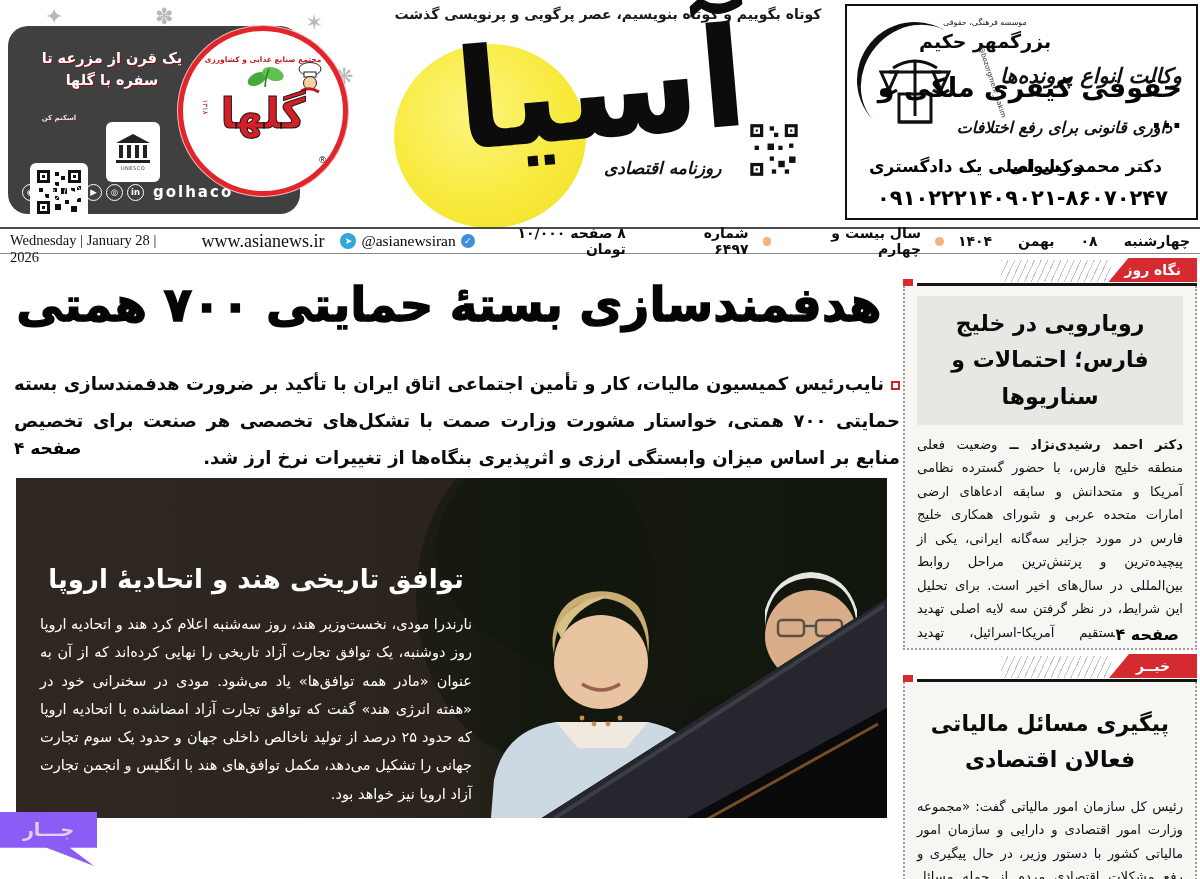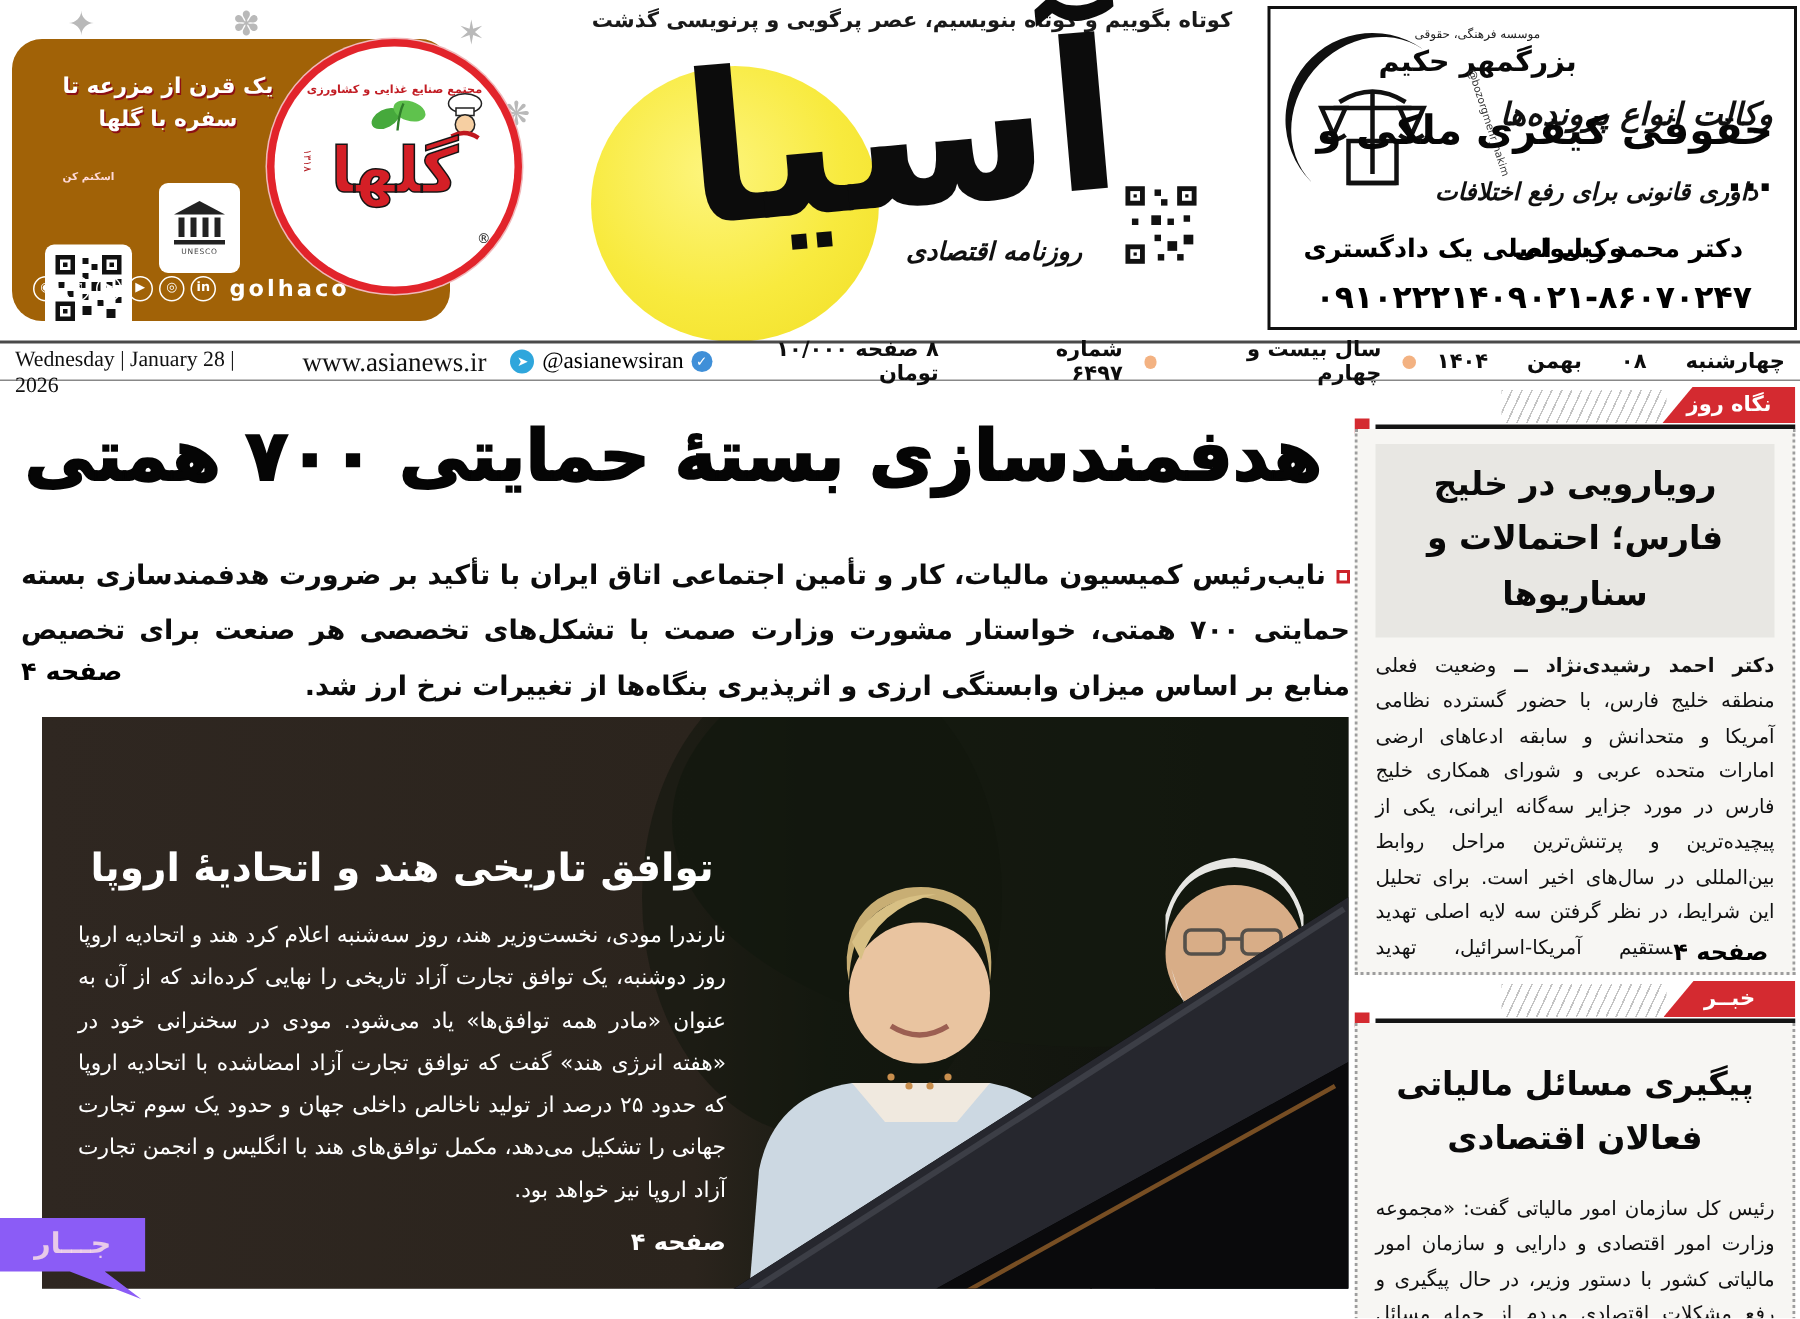--- a/index.html
+++ b/index.html
@@ -2,21 +2,21 @@
 <html lang="fa"><head>
 <meta charset="utf-8">
 <style>
   * { margin:0; padding:0; box-sizing:border-box; }
   body { background:#fff; font-family:"DejaVu Sans", sans-serif; }
   .page { position:relative; width:1200px; height:879px; background:#fff; overflow:hidden; margin:0 auto; }
 
   
   .golha { position:absolute; left:5px; top:4px; width:366px; height:218px; background:#fff; }
   .spice { position:absolute; color:#b9b9b9; font-size:22px; }
-  .golha-red { position:absolute; left:3px; top:22px; width:292px; height:188px; background:#a16207; border-radius:20px; }
+  .golha-red { position:absolute; left:3px; top:22px; width:292px; height:188px; background:#404040; border-radius:20px; }
   .golha-slogan { position:absolute; left:16px; top:22px; width:176px; color:#fff; font-weight:bold; font-size:14.5px; text-align:center; line-height:1.5; text-shadow:1px 1px 0 #8c0f14; direction:rtl; }
   .golha-circle { position:absolute; left:178px; top:27px; width:160px; height:160px; background:#fff; border-radius:50%; box-shadow:0 0 0 5px #e2242b, 0 0 0 6px #f0b9bb; }
   .golha-arc { position:absolute; top:24px; left:0; width:100%; text-align:center; color:#c21d24; font-size:7.5px; font-weight:bold; direction:rtl; }
   .golha-brand { position:absolute; top:62px; left:0; width:100%; text-align:center; color:#d41f26; font-size:42px; font-weight:bold; -webkit-text-stroke:1px #151515; direction:rtl; line-height:1; }
   .golha-year { position:absolute; left:14px; top:72px; font-size:7px; color:#b31b21; transform:rotate(90deg); }
   .golha-reg { position:absolute; right:16px; bottom:26px; font-size:9px; color:#222; }
   .golha-leaves { position:absolute; top:34px; left:62px; }
   .golha-chef { position:absolute; top:30px; right:18px; }
   .qr-unit { position:absolute; top:88px; display:flex; flex-direction:column; align-items:center;gap:39px; }
   .qr-unit .qr-label { color:#ffd9d9; font-size:7px; font-weight:bold; margin-bottom:2px; }
@@ -62,21 +62,21 @@
   .dot-sep { width:9px; height:9px; border-radius:50%; background:#f3b282; }
   .dl-price { margin-right:26px; }
 
   
   .lead-headline { position:absolute; left:0; top:260px; width:898px; text-align:center; font-size:47px; font-weight:bold; color:#050505; -webkit-text-stroke:1.3px #050505; direction:rtl; line-height:1.9; }
   .standfirst { position:absolute; right:300px; top:366px; width:890px; direction:rtl; text-align:justify; font-size:18px; font-weight:bold; line-height:2.05; color:#0c0c0c; padding-left:4px; }
   .bullet-sq { display:inline-block; width:9px; height:9px; border:2.5px solid #cc2229; margin-left:7px; }
   .lead-pageref { position:absolute; left:14px; top:438px; font-size:17px; font-weight:bold; direction:rtl; }
 
   
-  .photo { position:absolute; left:28px; top:478px; width:871px; height:381px; overflow:hidden; background:#16140f; }
+  .photo { position:absolute; left:16px; top:478px; width:871px; height:340px; overflow:hidden; background:#16140f; }
   .photo svg.scene { position:absolute; left:0; top:0; }
   .caption { position:absolute; left:4px; top:86px; width:472px; padding:0 20px; color:#fff; direction:rtl; }
   .caption h2 { font-size:26px; font-weight:bold; text-align:center; margin-bottom:16px; }
   .caption p { font-size:14.5px; line-height:1.95; text-align:justify; }
   .caption .pageref { font-size:16px; font-weight:bold; margin-top:10px; text-align:right; }
 
   
   .right-col { position:absolute; left:903px; top:258px; width:294px; height:621px; overflow:hidden; }
   .section-head { position:relative; height:25px; }
   .hatch { position:absolute; right:86px; width:110px; top:2px; bottom:1px; background:repeating-linear-gradient(115deg, #c4c4c4 0 1px, transparent 1px 6px); }

